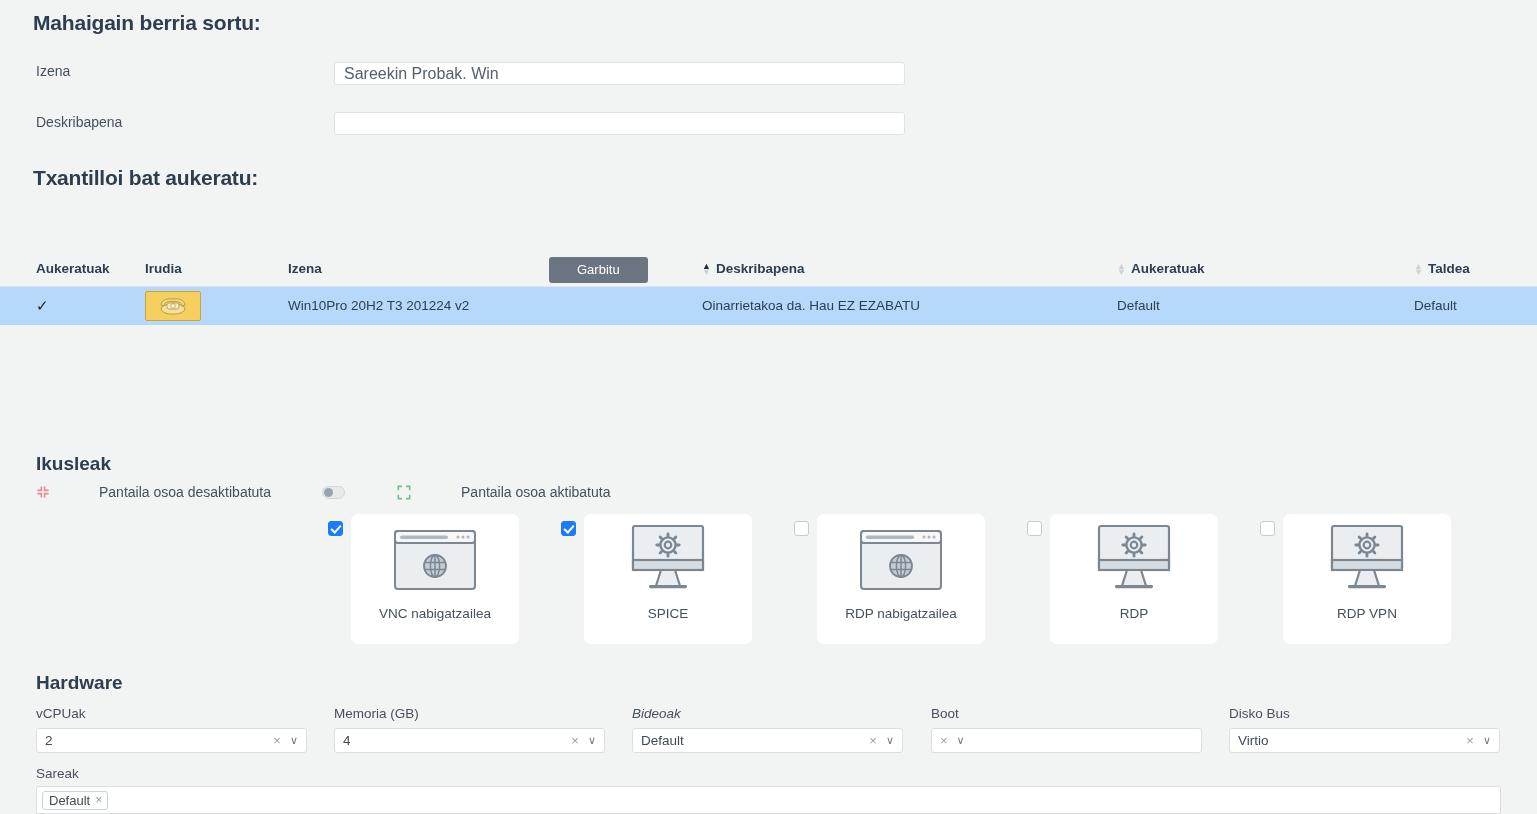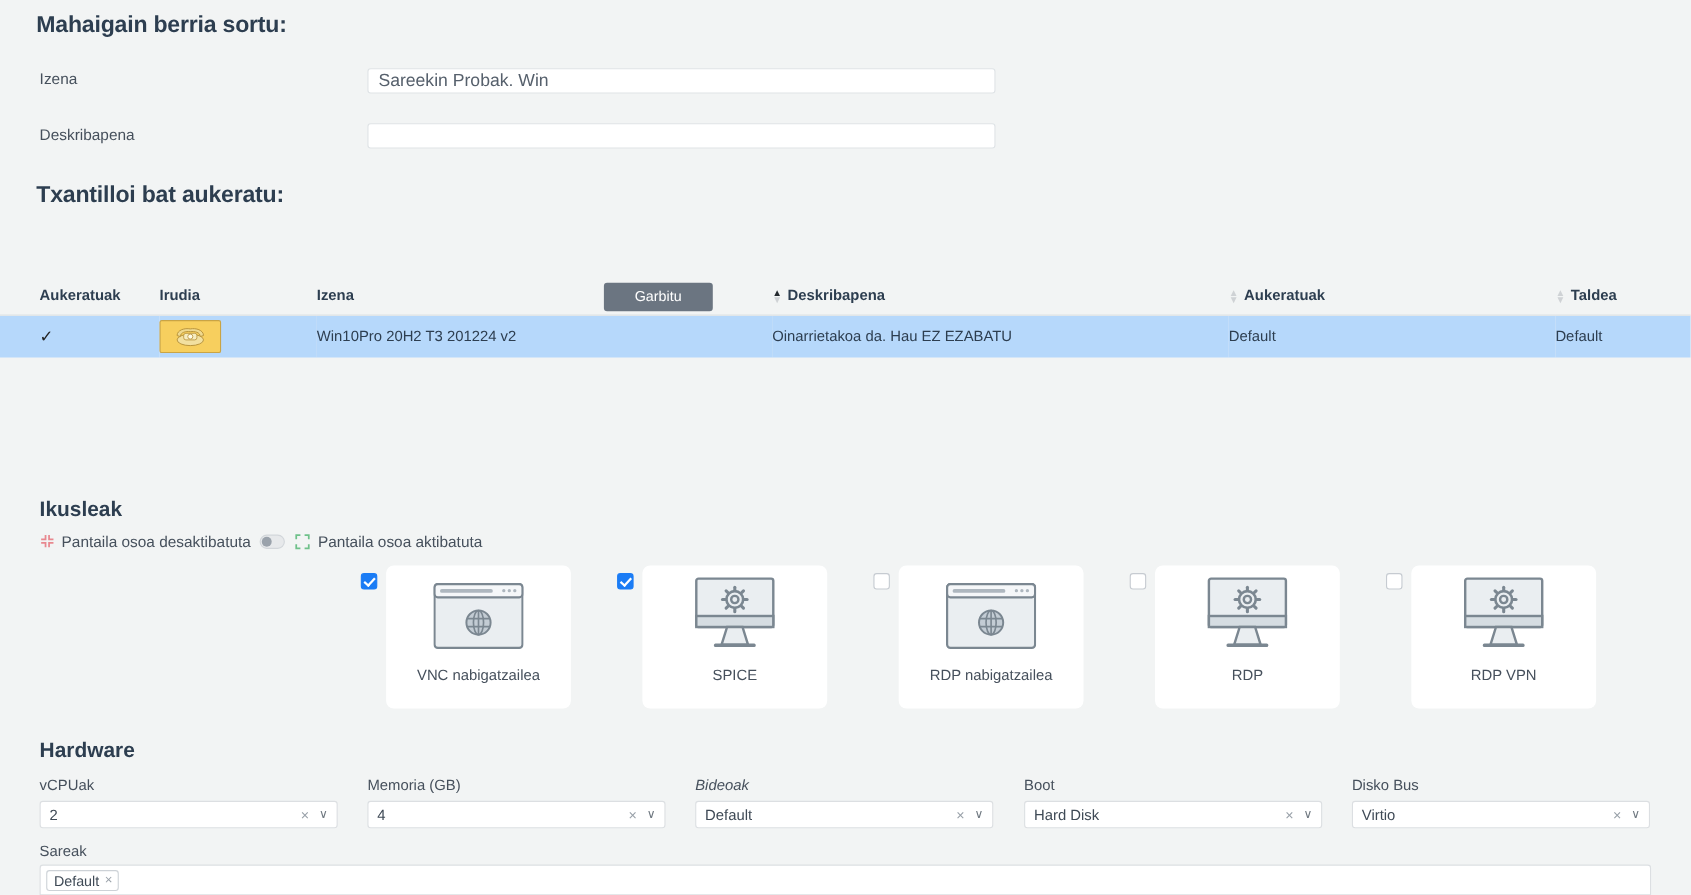--- a/index.html
+++ b/index.html
@@ -145,20 +145,21 @@
   }
 
   
   .fs-row {
     position: absolute;
     left: 36px; top: 484px;
     display: flex;
     align-items: center;
     font-size: 14px;
     color: #46505c;
+    gap: 43px;
   }
   .fs-row .lbl { margin: 0 8px 0 6px; }
   .fs-row .lbl2 { margin-left: 7px; }
   .toggle {
     width: 23px; height: 13px;
     background: #e7e9eb;
     border: 1px solid #d2d6da;
     border-radius: 8px;
     position: relative;
     flex: none;
@@ -532,21 +533,20 @@
 
   <div class="hw-label" style="left:632px; top:706px;font-style:italic;">Bideoak</div>
   <div class="sel" style="left:632px; top:728px; width:271px;">
     <span class="val">Default</span>
     <span class="x">×</span>
     <span class="caret">∨</span>
   </div>
 
   <div class="hw-label" style="left:931px; top:706px;">Boot</div>
   <div class="sel" style="left:931px; top:728px; width:271px;">
-    <span class="val">Hard Disk</span>
     <span class="x">×</span>
     <span class="caret">∨</span>
   </div>
 
   <div class="hw-label" style="left:1229px; top:706px;">Disko Bus</div>
   <div class="sel" style="left:1229px; top:728px; width:271px;">
     <span class="val">Virtio</span>
     <span class="x">×</span>
     <span class="caret">∨</span>
   </div>

